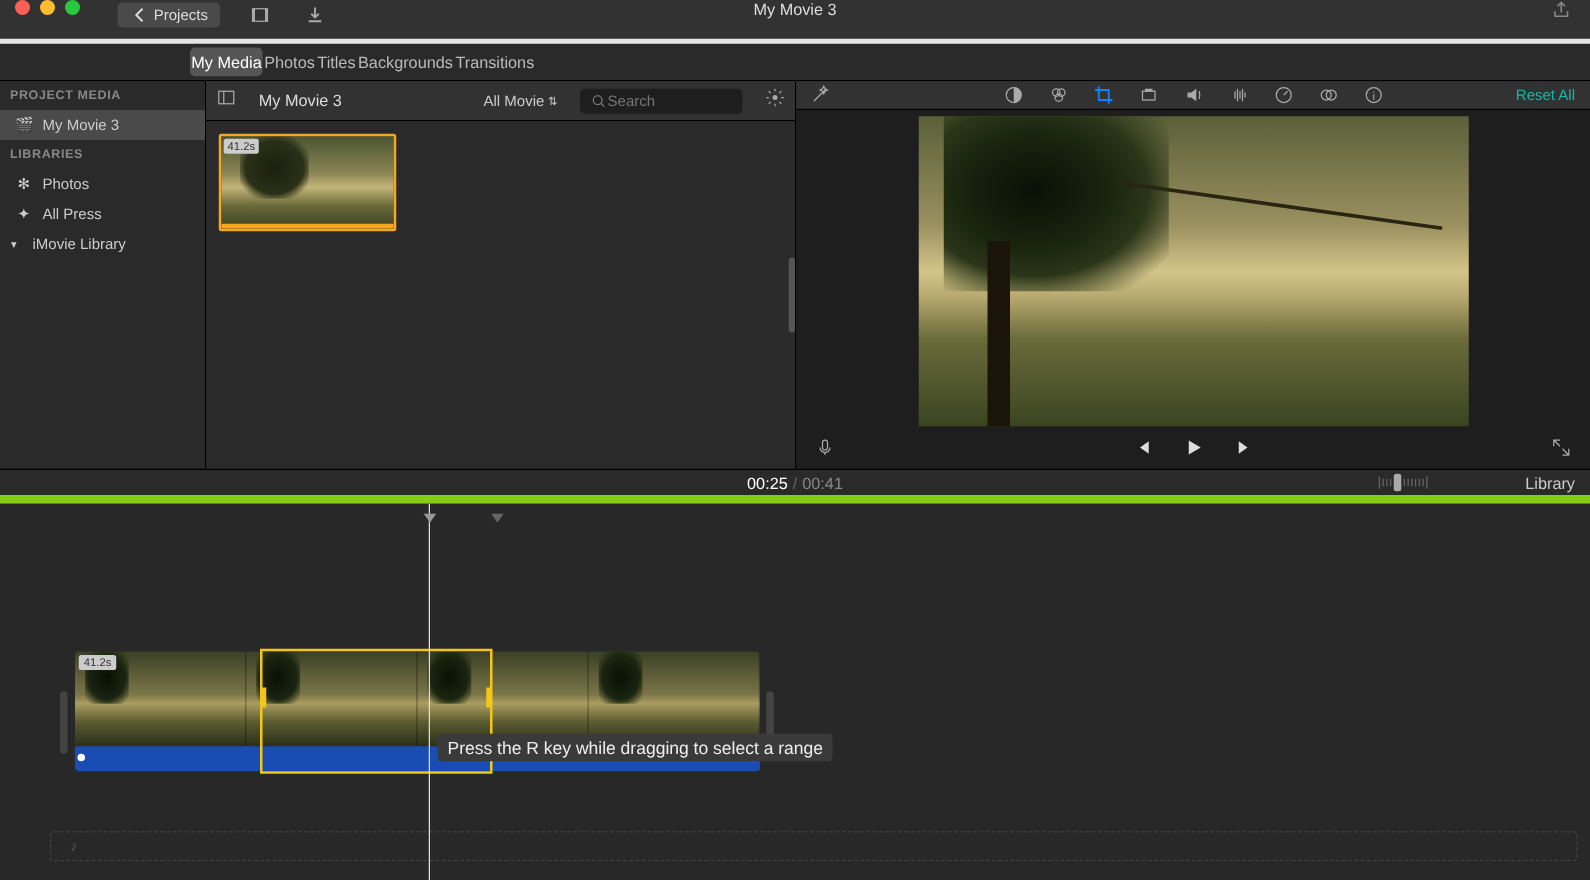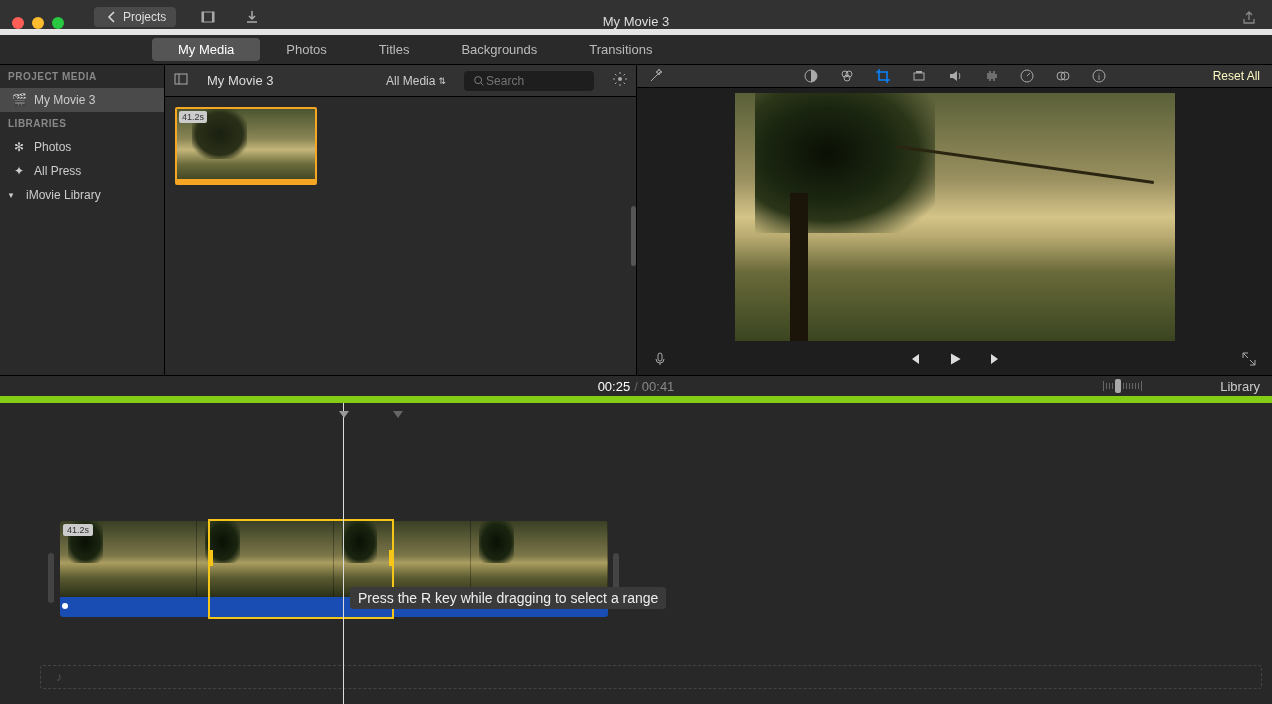--- a/index.html
+++ b/index.html
@@ -1,27 +1,27 @@
 <!DOCTYPE html>
 <html><head>
 <meta charset="utf-8">
 <style>
 *{margin:0;padding:0;box-sizing:border-box;font-family:-apple-system,BlinkMacSystemFont,"Helvetica Neue",sans-serif;user-select:none}
 html,body{width:1272px;height:704px;background:#1e1e1e;color:#ddd;overflow:hidden}
-.titlebar{height:35px;background:#323232;display:flex;align-items:flex-end;position:relative;border-bottom:6px solid #e5e5e5}
+.titlebar{height:35px;background:#323232;display:flex;align-items:flex-start;position:relative;border-bottom:4px solid #e5e5e5}
 .traffic{display:flex;gap:8px;padding-left:12px}
 .tl{width:12px;height:12px;border-radius:50%}
 .tl.r{background:#ff5f57}.tl.y{background:#febc2e}.tl.g{background:#28c840}
 .titlebar-btns{display:flex;align-items:center;margin-left:30px;gap:20px}
 .back-btn{display:flex;align-items:center;background:#4a4a4a;padding:2px 10px;border-radius:4px;font-size:12px;color:#ddd;gap:3px}
 .icon-btn{width:24px;height:24px;display:flex;align-items:center;justify-content:center;color:#aaa}
 .title{position:absolute;left:50%;transform:translateX(-50%);font-size:13px;color:#ddd}
 .share-icon{position:absolute;right:15px;color:#888;font-size:15px}
 .tabbar{height:30px;background:#2a2a2a;display:flex;align-items:center;padding-left:152px;gap:0;border-bottom:1px solid #000}
-.tab{padding:4px 26px;font-size:13px;color:#bbb;cursor:pointer}
+.tab{padding:4px 1px;font-size:13px;color:#bbb;cursor:pointer}
 .tab.active{background:#555;border-radius:4px;color:#fff}
 .upper{height:310px;display:flex;background:#1e1e1e}
 .sidebar{width:165px;background:#2a2a2a;display:flex;flex-direction:column;font-size:12px;border-right:1px solid #000}
 .sb-hdr{padding:6px 8px;font-size:10px;font-weight:600;color:#888;letter-spacing:0.5px}
 .sb-item{padding:5px 10px 5px 12px;display:flex;align-items:center;gap:8px;color:#ccc;cursor:pointer}
 .sb-item.sel{background:#4a4a4a}
 .sb-item .ic{width:14px;text-align:center}
 .sb-sub{padding-left:24px}
 .browser{flex:0 0 472px;background:#2a2a2a;display:flex;flex-direction:column;border-right:1px solid #000}
 .browser-hdr{height:32px;display:flex;align-items:center;padding:0 8px;gap:10px;border-bottom:1px solid #000;background:#323232}
@@ -34,21 +34,21 @@
 .clip-thumb{width:142px;height:78px;border:2px solid #f5a623;border-radius:2px;background:linear-gradient(180deg,#4a5530 0%,#8a8555 40%,#c4b67a 55%,#6a6a3a 75%,#3a4020 100%);position:relative;overflow:hidden}
 .clip-thumb .tree{position:absolute;left:15px;top:0;width:55px;height:50px;background:radial-gradient(ellipse at center,#1a2010 0%,#2a3018 60%,transparent 80%)}
 .clip-thumb .dur{position:absolute;top:2px;left:2px;background:#ccc;color:#333;font-size:9px;padding:1px 3px;border-radius:2px}
 .clip-thumb::after{content:"";position:absolute;bottom:0;left:0;right:0;height:4px;background:#f5a623}
 .scrub-handle{position:absolute;right:0;top:50%;width:5px;height:60px;background:#555;border-radius:3px;transform:translateY(-50%)}
 .preview{flex:1;background:#1e1e1e;display:flex;flex-direction:column}
 .preview-tb{height:32px;display:flex;align-items:center;justify-content:center;gap:18px;border-bottom:1px solid #000;background:#323232;position:relative}
 .ptb-ic{color:#aaa;cursor:pointer;width:18px;height:18px;display:flex;align-items:center;justify-content:center}
 .ptb-ic.active{color:#0a84ff}
 .wand{position:absolute;left:10px;color:#aaa}
-.reset{position:absolute;right:12px;font-size:12px;color:#fef9c3}
+.reset{position:absolute;right:12px;font-size:12px;color:#14b8a6}
 .preview-body{flex:1;display:flex;align-items:center;justify-content:center;padding:5px}
 .preview-img{width:440px;height:248px;background:linear-gradient(180deg,#5a6038 0%,#9a9060 35%,#d4c488 50%,#b8aa70 58%,#6a6a3a 72%,#3a4520 100%);position:relative;overflow:hidden}
 .preview-img .ptree{position:absolute;left:20px;top:-20px;width:180px;height:160px;background:radial-gradient(ellipse at 40% 50%,#0a1005 0%,#1a2510 40%,#2a3518 60%,transparent 85%)}
 .preview-img .trunk{position:absolute;left:55px;top:100px;width:18px;height:150px;background:#1a1508}
 .preview-img .branch{position:absolute;top:70px;left:160px;width:260px;height:3px;background:#2a2510;transform:rotate(8deg)}
 .preview-ctrl{height:40px;display:flex;align-items:center;justify-content:center;gap:25px;position:relative}
 .mic{position:absolute;left:15px;color:#aaa}
 .expand{position:absolute;right:15px;color:#aaa}
 .pc-btn{color:#ddd;cursor:pointer}
 .time-hdr{height:28px;background:#2a2a2a;display:flex;align-items:center;justify-content:center;font-size:13px;position:relative;border-bottom:7px solid #84cc16;border-top:1px solid #000}
@@ -146,21 +146,21 @@
   </div>
 
   <div class="browser">
     <div class="browser-hdr">
       <span><svg viewBox="0 0 16 16">
             <rect x="2" y="3" width="12" height="10" stroke="#aaa" fill="none"></rect>
             <line x1="6" y1="3" x2="6" y2="13" stroke="#aaa"></line>
           </svg></span>
       <span class="bh-title">My Movie 3</span>
       <span class="bh-filter">
-        <span>All Media</span>
+        <span>All Movie</span>
         <span style="font-size:9px">⇅</span>
       </span>
       <div class="search">
         <svg viewBox="0 0 16 16">
             <circle cx="7" cy="7" r="4" stroke="#888" fill="none"></circle>
             <line x1="10" y1="10" x2="13" y2="13" stroke="#888"></line>
           </svg>
         <input placeholder="Search" style="">
       </div>
       <span class="gear"><svg viewBox="0 0 16 16">

